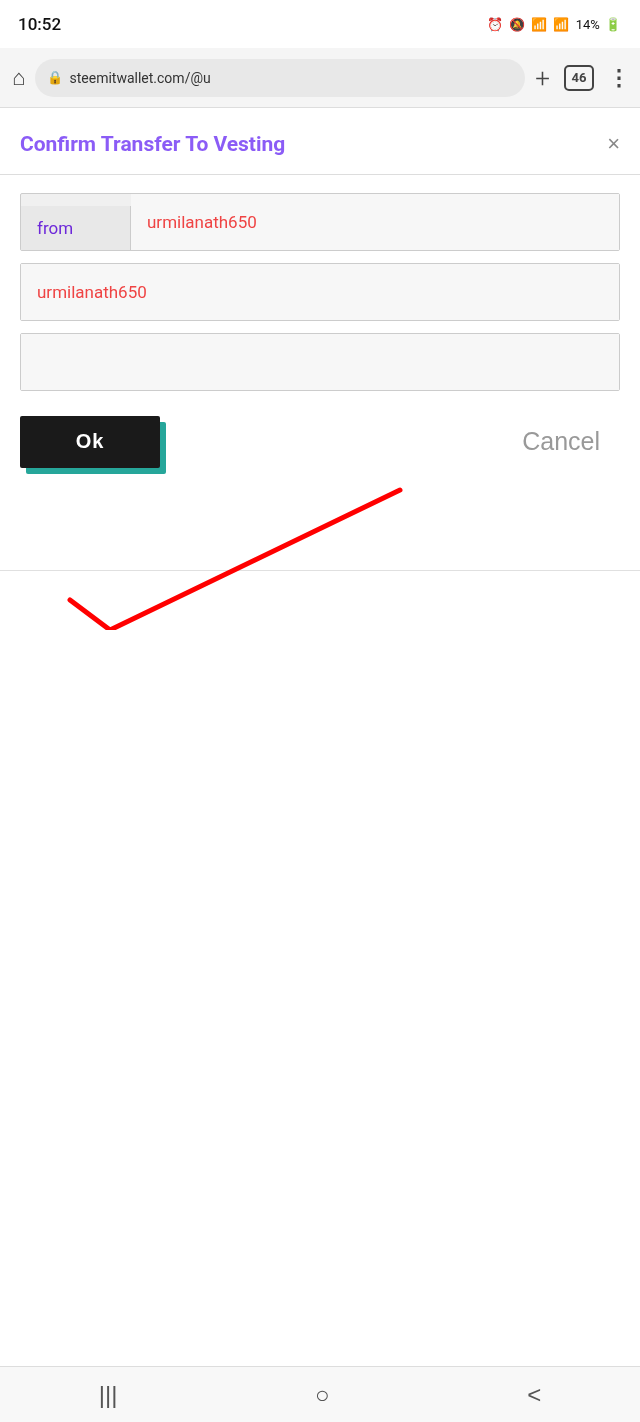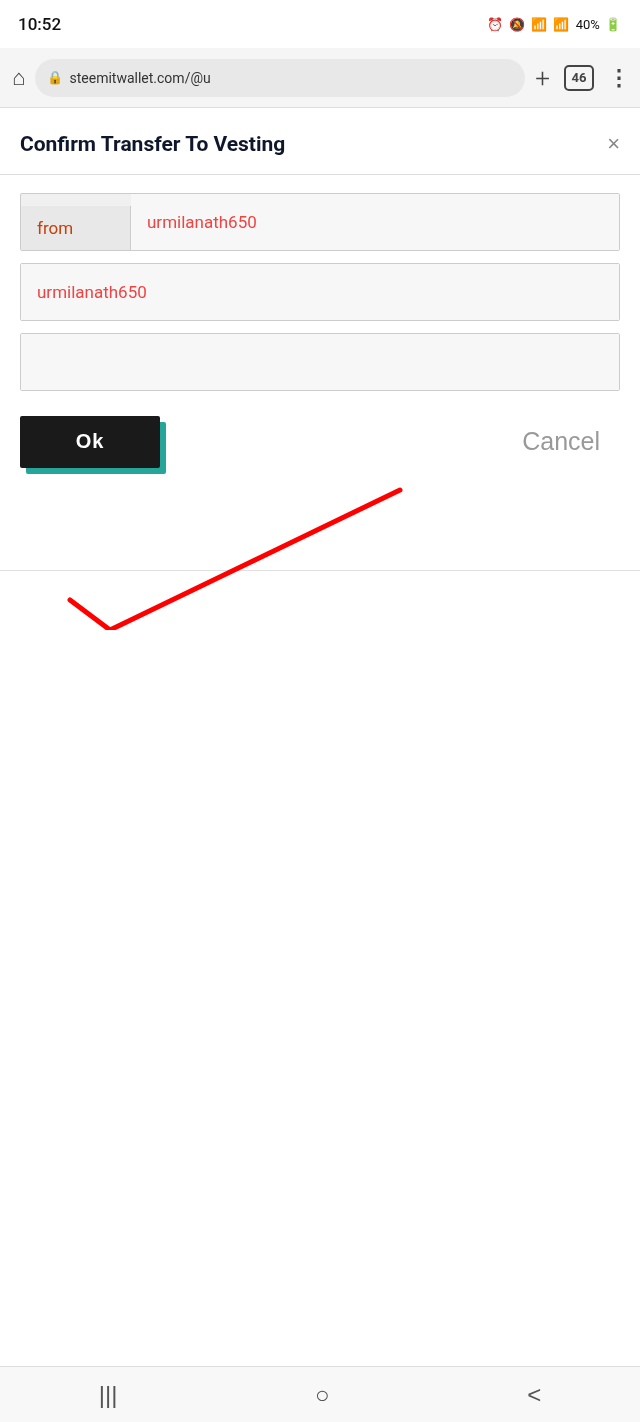--- a/index.html
+++ b/index.html
@@ -105,21 +105,21 @@
     }
     .dialog-header {
       display: flex;
       align-items: center;
       justify-content: space-between;
       margin-bottom: 18px;
     }
     .dialog-title {
       font-size: 21px;
       font-weight: bold;
-      color: #0f172a;
+      color: #8b5cf6;
     }
     .close-btn {
       font-size: 22px;
       color: #888;
       cursor: pointer;
       background: none;
       border: none;
       line-height: 1;
     }
     .divider {
@@ -139,21 +139,21 @@
       min-height: 58px;
     }
     .form-label {
       width: 110px;
       min-width: 110px;
       background: #e8e8e8;
       display: flex;
       align-items: center;
       padding: 0 16px;
       font-size: 17px;
-      color: #c2410c;
+      color: #6d28d9;
       border-right: 1px solid #ccc;
       margin-top: 12px;
     }
     .form-value {
       flex: 1;
       background: #f7f7f7;
       display: flex;
       align-items: center;
       padding: 0 16px;
       font-size: 17px;
@@ -244,21 +244,21 @@
 </head>
 <body>
 
 <div class="status-bar">
   <span class="status-bar-left">10:52</span>
   <div class="status-bar-right">
     <span>⏰</span>
     <span>🔕</span>
     <span>📶</span>
     <span>📶</span>
-    <span>40%</span>
+    <span>14%</span>
     <span>🔋</span>
   </div>
 </div>
 
 <div class="browser-bar">
   <span class="home-icon">⌂</span>
   <div class="url-bar">
     <span class="url-bar-icon">🔒</span>
     <span>steemitwallet.com/@u</span>
   </div>

